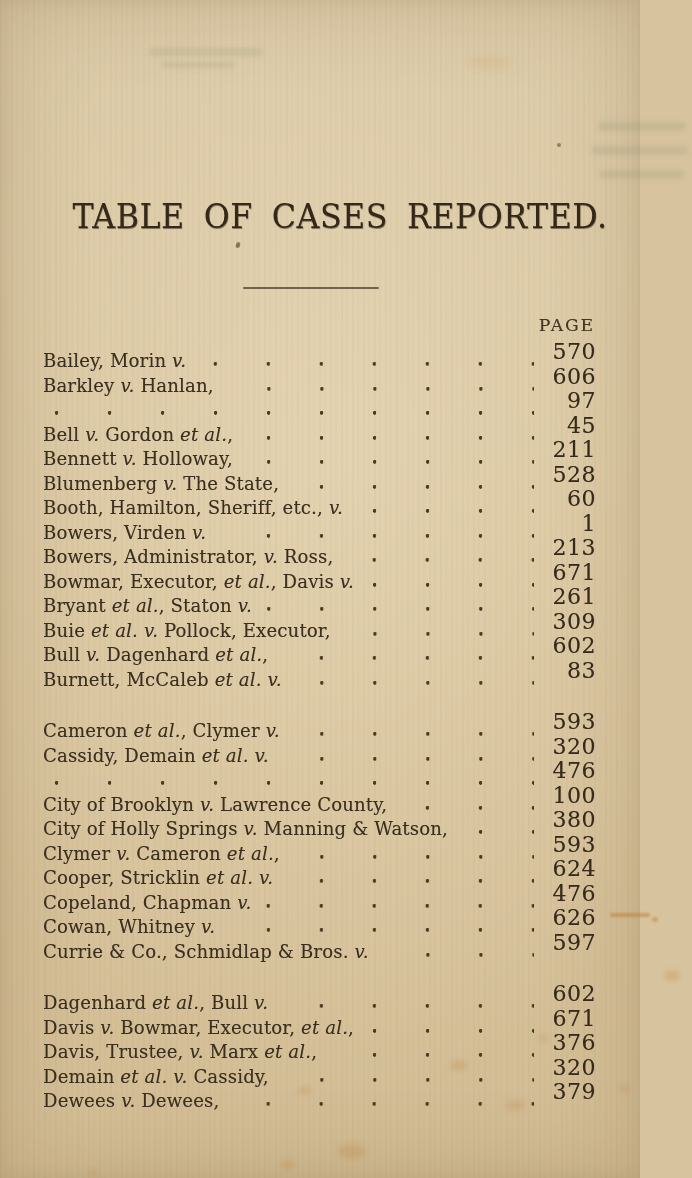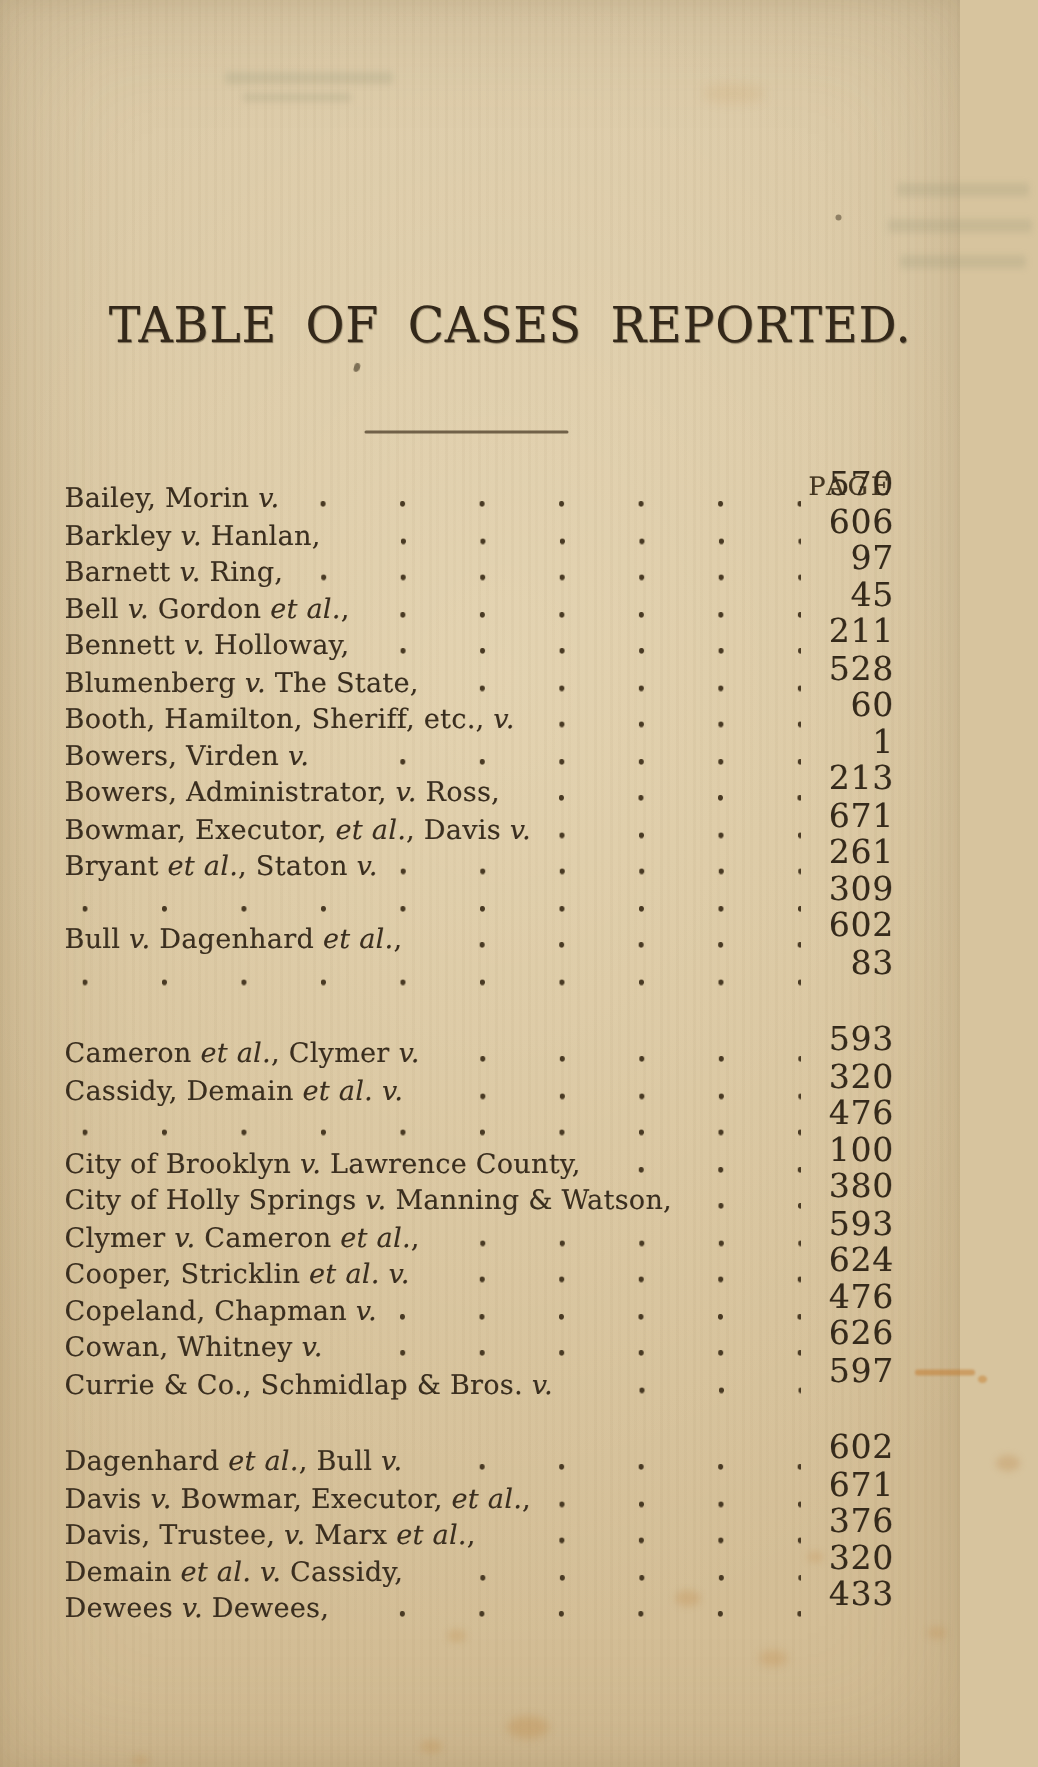--- a/index.html
+++ b/index.html
@@ -51,21 +51,21 @@
     position: absolute; top: 287px; left: 243px; width: 136px; height: 2px;
     background: #5d4e37; opacity: 0.85; border-radius: 1px;
   }
   .page-col-label {
     position: absolute; top: 315px; right: 45px;
     font-size: 17px; letter-spacing: 2px; color: #443621;
     text-shadow: 0.3px 0.3px 0.4px rgba(68,54,33,0.5);
     text-align: center;
   }
   .cases {
-    position: absolute; top: 320px; left: 43px; right: 44px;
+    position: absolute; top: 348px; left: 43px; right: 44px;
   }
   .group + .group { margin-top: 27px; }
   .row {
     display: flex; align-items: baseline;
     height: 24.5px; line-height: 24.5px;
     font-size: 18px; color: #3a2e1f; white-space: nowrap;
     text-shadow: 0.3px 0.3px 0.4px rgba(58,46,31,0.35);
   }
   .row .name { flex: none; letter-spacing: 0.2px; }
   .row .name i { font-style: italic; }
@@ -134,21 +134,20 @@
           <span class="name">Bailey, Morin <i>v.</i></span>
           <span class="leader"></span>
           <span class="pagenum">570</span>
         </div>
         <div class="row">
           <span class="name">Barkley <i>v.</i> Hanlan,</span>
           <span class="leader"></span>
           <span class="pagenum">606</span>
         </div>
         <div class="row">
-          <span class="name">Barnett <i>v.</i> Ring,</span>
           <span class="leader"></span>
           <span class="pagenum">97</span>
         </div>
         <div class="row">
           <span class="name">Bell <i>v.</i> Gordon <i>et al.</i>,</span>
           <span class="leader"></span>
           <span class="pagenum">45</span>
         </div>
         <div class="row">
           <span class="name">Bennett <i>v.</i> Holloway,</span>
@@ -179,29 +178,31 @@
           <span class="name">Bowmar, Executor, <i>et al.</i>, Davis <i>v.</i></span>
           <span class="leader"></span>
           <span class="pagenum">671</span>
         </div>
         <div class="row">
           <span class="name">Bryant <i>et al.</i>, Staton <i>v.</i></span>
           <span class="leader"></span>
           <span class="pagenum">261</span>
         </div>
         <div class="row">
+          <span class="name">Buie <i>et al.</i> <i>v.</i> Pollock, Executor,</span>
           <span class="leader"></span>
           <span class="pagenum">309</span>
         </div>
         <div class="row">
           <span class="name">Bull <i>v.</i> Dagenhard <i>et al.</i>,</span>
           <span class="leader"></span>
           <span class="pagenum">602</span>
         </div>
         <div class="row">
+          <span class="name">Burnett, McCaleb <i>et al.</i> <i>v.</i></span>
           <span class="leader"></span>
           <span class="pagenum">83</span>
         </div>
       </div>
       <div class="group">
         <div class="row">
           <span class="name">Cameron <i>et al.</i>, Clymer <i>v.</i></span>
           <span class="leader"></span>
           <span class="pagenum">593</span>
         </div>
@@ -267,21 +268,21 @@
           <span class="pagenum">376</span>
         </div>
         <div class="row">
           <span class="name">Demain <i>et al.</i> <i>v.</i> Cassidy,</span>
           <span class="leader"></span>
           <span class="pagenum">320</span>
         </div>
         <div class="row">
           <span class="name">Dewees <i>v.</i> Dewees,</span>
           <span class="leader"></span>
-          <span class="pagenum">433</span>
+          <span class="pagenum">379</span>
         </div>
       </div>
     </div>
 
   <div class="s-underline"></div>
   <div class="stain s-dot476"></div>
   <div class="stain s1"></div>
   <div class="stain s2"></div>
   <div class="stain s3"></div>
   <div class="stain s4"></div>

